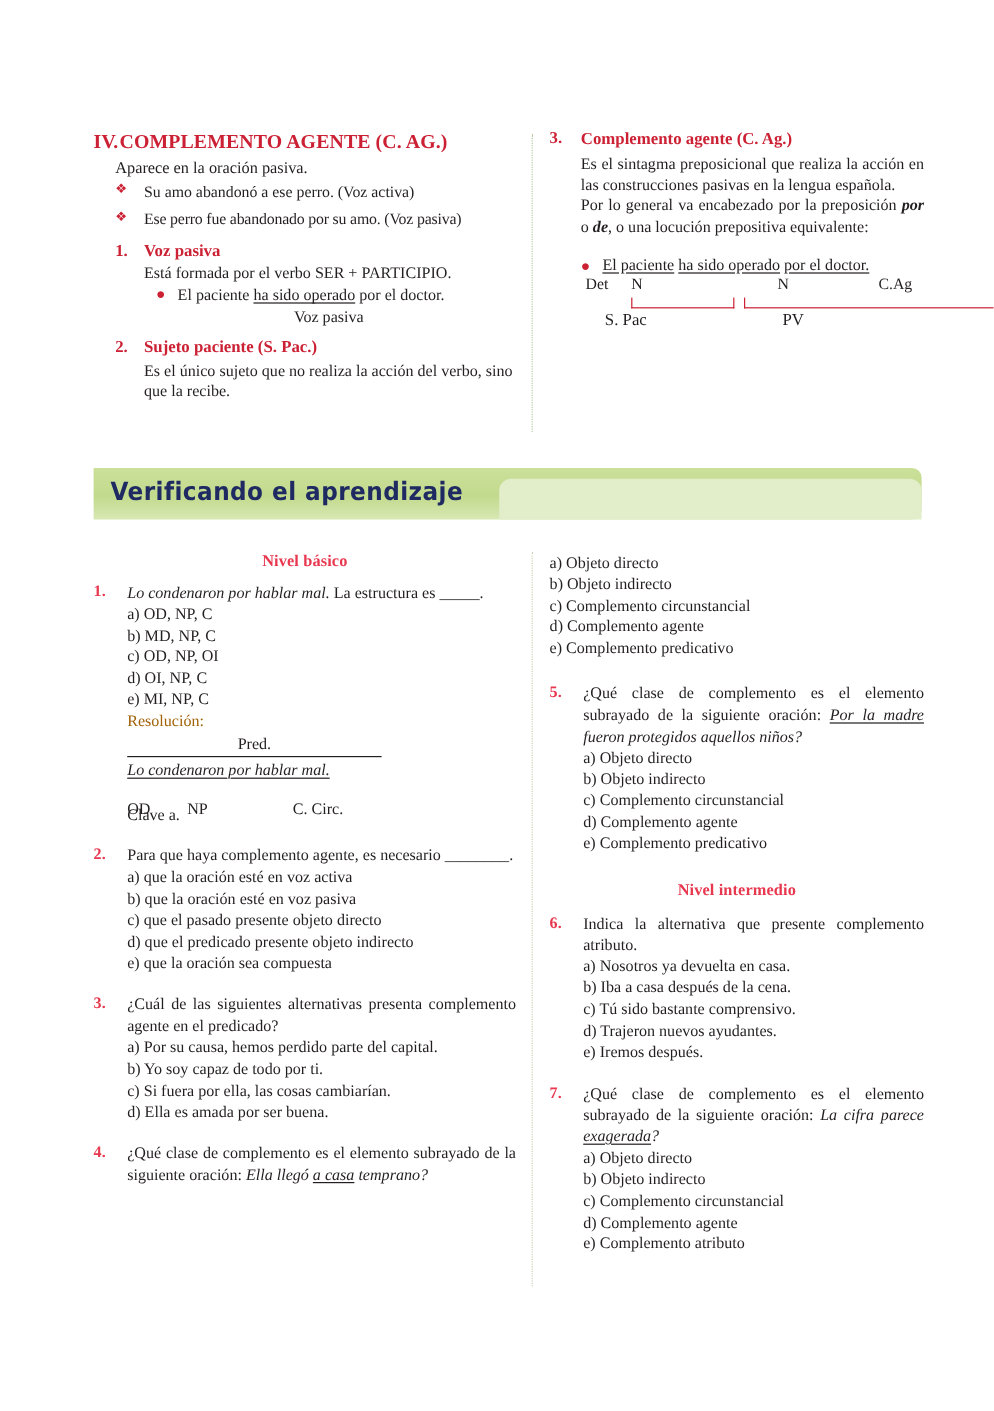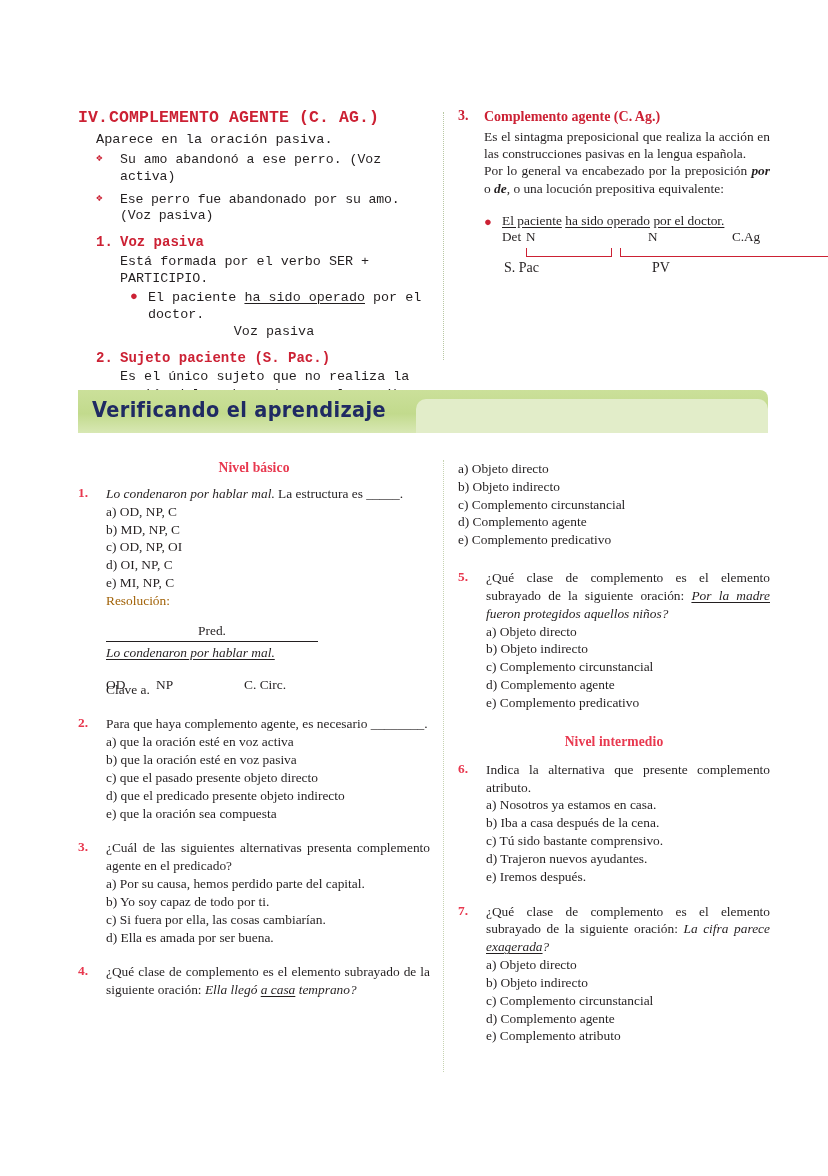--- a/index.html
+++ b/index.html
@@ -21,21 +21,20 @@
     position: absolute;
     left: 0; top: 0;
     width: 828px;
     height: 372px;
   }
   .theory-col-left {
     position: absolute;
     left: 78px;
     top: 108px;
     width: 352px;
-    font-family: Liberation Mono, monospace;
   }
   .theory-col-right {
     position: absolute;
     left: 458px;
     top: 108px;
     width: 312px;
   }
   .dotted-divider-top {
     position: absolute;
     left: 443px;
@@ -297,21 +296,21 @@
     line-height: 1.33;
   }
   em.it { font-style: italic; }
   u.uline { text-decoration: underline; text-underline-offset: 1.5px; }
 
   .resolucion {
     color: #a16207;
     font-size: 13.4px;
     line-height: 1.33;
   }
-  .res-box { margin-top: 13px; }
+  .res-box { margin-top: 2px; }
   .res-pred {
     text-align: center;
     font-size: 13.4px;
     width: 212px;
     line-height: 1.25;
   }
   .res-rule {
     width: 212px;
     border-top: 1px solid #231f20;
     margin: 1px 0 2px 0;
@@ -383,21 +382,21 @@
       <h2>Complemento agente (C. Ag.)</h2>
       <p>Es el sintagma preposicional que realiza la acción en las construcciones pasivas en la lengua española.</p>
       <p><span>Por lo general va encabezado por la preposición </span><b><i>por</i></b><span> o </span><b><i>de</i></b><span>, o una locución prepositiva equivalente:</span></p>
     </div>
 
     <div class="diagram">
       <span class="dbul">●</span>
       <div class="sentence"><u>El paciente</u> <u>ha sido operado</u> <u>por el doctor.</u></div>
 
       <div class="dlabels">
-        <span style="left:18px">Det</span>
+        <span style="left:4px">Det</span>
         <span style="left:42px">N</span>
         <span style="left:164px">N</span>
         <span style="left:248px">C.Ag</span>
       </div>
 
       <div class="brackets">
         <div class="brk" style="left:-2px; width:84px;"></div>
         <div class="brk" style="left:92px; width:212px;"></div>
       </div>
 
@@ -495,21 +494,21 @@
       <li>e) Complemento predicativo</li>
     </ul>
   </div>
 
   <div class="level mid">Nivel intermedio</div>
 
   <div class="q">
     <span class="qn">6.</span>
     <p class="qtext">Indica la alternativa que presente complemento atributo.</p>
     <ul class="opts">
-      <li>a) Nosotros ya estamos en casa.</li>
+      <li>a) Nosotros ya devuelta en casa.</li>
       <li>b) Iba a casa después de la cena.</li>
       <li>c) Tú sido bastante comprensivo.</li>
       <li>d) Trajeron nuevos ayudantes.</li>
       <li>e) Iremos después.</li>
     </ul>
   </div>
 
   <div class="q">
     <span class="qn">7.</span>
     <p class="qtext"><span>¿Qué clase de complemento es el elemento subrayado de la siguiente oración: </span><em class="it">La cifra parece </em><em class="it"><u class="uline">exagerada</u></em><em class="it">?</em></p>

